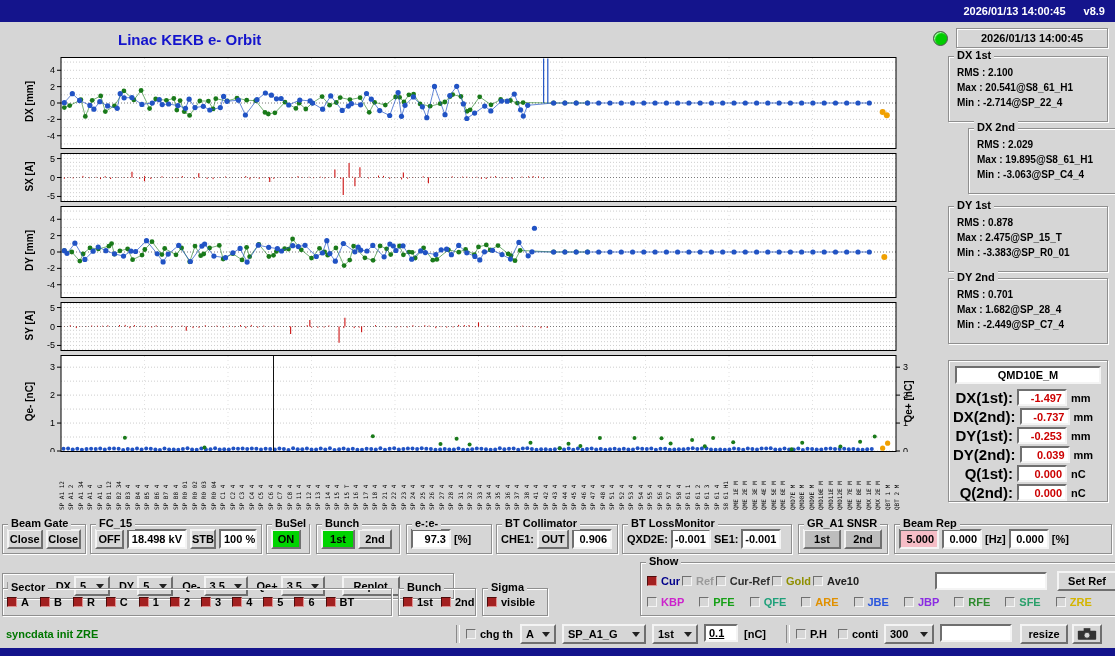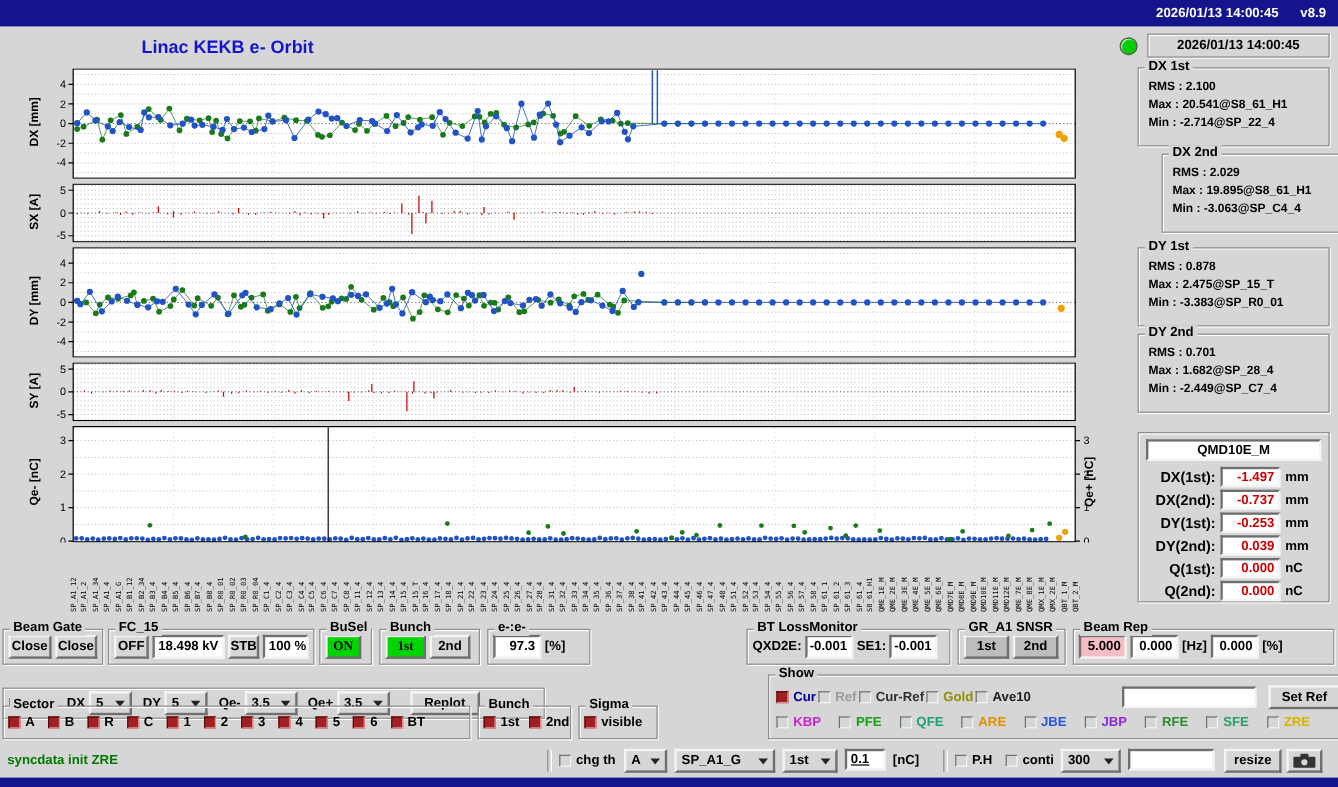--- a/index.html
+++ b/index.html
@@ -15,21 +15,21 @@
   }
   .bottombar { position:absolute; left:0; top:648px; width:1115px; height:8px; background:#14148c; }
   .pagetitle { position:absolute; left:118px; top:31px; font-size:15px; font-weight:bold; color:#1414cc; }
   .lbl { font-size:11px; font-weight:bold; white-space:nowrap; color:#000; }
   .btn {
     display:inline-flex; align-items:center; justify-content:center; height:20px;
     background:#d6d6d6; font-size:11px; font-weight:bold; white-space:nowrap; cursor:pointer;
     border-top:2px solid #f4f4f4; border-left:2px solid #f4f4f4;
     border-bottom:2px solid #6f6f6f; border-right:2px solid #6f6f6f;
   }
-  .btn.green { background:#00d400;font-family:Liberation Serif, serif; }
+  .btn.green { background:#00d400; }
   .btn.dark  { background:#bdbdbd; }
   .fld {
     display:inline-flex; align-items:center; height:20px; background:#fff;
     font-size:11px; font-weight:bold; white-space:nowrap; padding:0 3px;
     border-top:2px solid #6f6f6f; border-left:2px solid #6f6f6f;
     border-bottom:2px solid #f4f4f4; border-right:2px solid #f4f4f4;
   }
   .fld.pink { background:#f6bdc6; }
   .dd {
     display:inline-flex; align-items:center; justify-content:space-between; height:20px;
@@ -71,21 +71,21 @@
     padding:8px 4px 0 8px;
   }
   .statline { font-size:10px; font-weight:bold; line-height:15px; white-space:nowrap; }
   .qmdtitle {
     display:block; margin:5px auto 4px auto; width:146px; height:18px; background:#fff;
     border-top:2px solid #6f6f6f; border-left:2px solid #6f6f6f;
     border-bottom:2px solid #f4f4f4; border-right:2px solid #f4f4f4;
     font-size:11px; font-weight:bold; text-align:center; line-height:15px;
   }
   .qmdrow { display:flex; align-items:center; gap:4px; height:19px; padding:0 4px; }
-  .qmdlabel { flex:0 0 60px; text-align:right; font-size:12px; font-weight:bold; }
+  .qmdlabel { flex:0 0 60px; text-align:right; font-size:15px; font-weight:bold; }
   .qmdfield {
     flex:0 0 50px; height:17px; background:#fff; color:#cc0000; font-size:11px; font-weight:bold;
     display:inline-flex; align-items:center; justify-content:flex-end; padding:0 3px;
     border-top:2px solid #6f6f6f; border-left:2px solid #6f6f6f;
     border-bottom:2px solid #f4f4f4; border-right:2px solid #f4f4f4;
   }
   .qmdunit { font-size:11px; font-weight:bold; }
   .plotwrap { position:absolute; }
   .vlabel {
     position:absolute; width:70px; text-align:center; font-size:10px; font-weight:bold;
@@ -1217,20 +1217,26 @@
     <span class="btn green" style="width:34px;">1st</span>
     <span class="btn" style="width:34px;">2nd</span>
   </div>
 
   <div class="grp" style="left:406px;top:524px;width:86px;height:30px;">
     <span class="grplabel">e-:e-</span>
     <span class="fld" style="width:40px;justify-content:flex-end;">97.3</span>
     <span class="lbl">[%]</span>
   </div>
 
+  <div class="grp" style="left:496px;top:524px;width:122px;height:30px;">
+    <span class="grplabel">BT Collimator</span>
+    <span class="lbl">CHE1:</span>
+    <span class="btn" style="width:32px;">OUT</span>
+    <span class="fld" style="width:40px;justify-content:flex-end;">0.906</span>
+  </div>
 
   <div class="grp" style="left:622px;top:524px;width:170px;height:30px;">
     <span class="grplabel">BT LossMonitor</span>
     <span class="lbl">QXD2E:</span>
     <span class="fld" style="width:40px;justify-content:flex-end;">-0.001</span>
     <span class="lbl">SE1:</span>
     <span class="fld" style="width:40px;justify-content:flex-end;">-0.001</span>
   </div>
 
   <div class="grp" style="left:798px;top:524px;width:90px;height:30px;">

